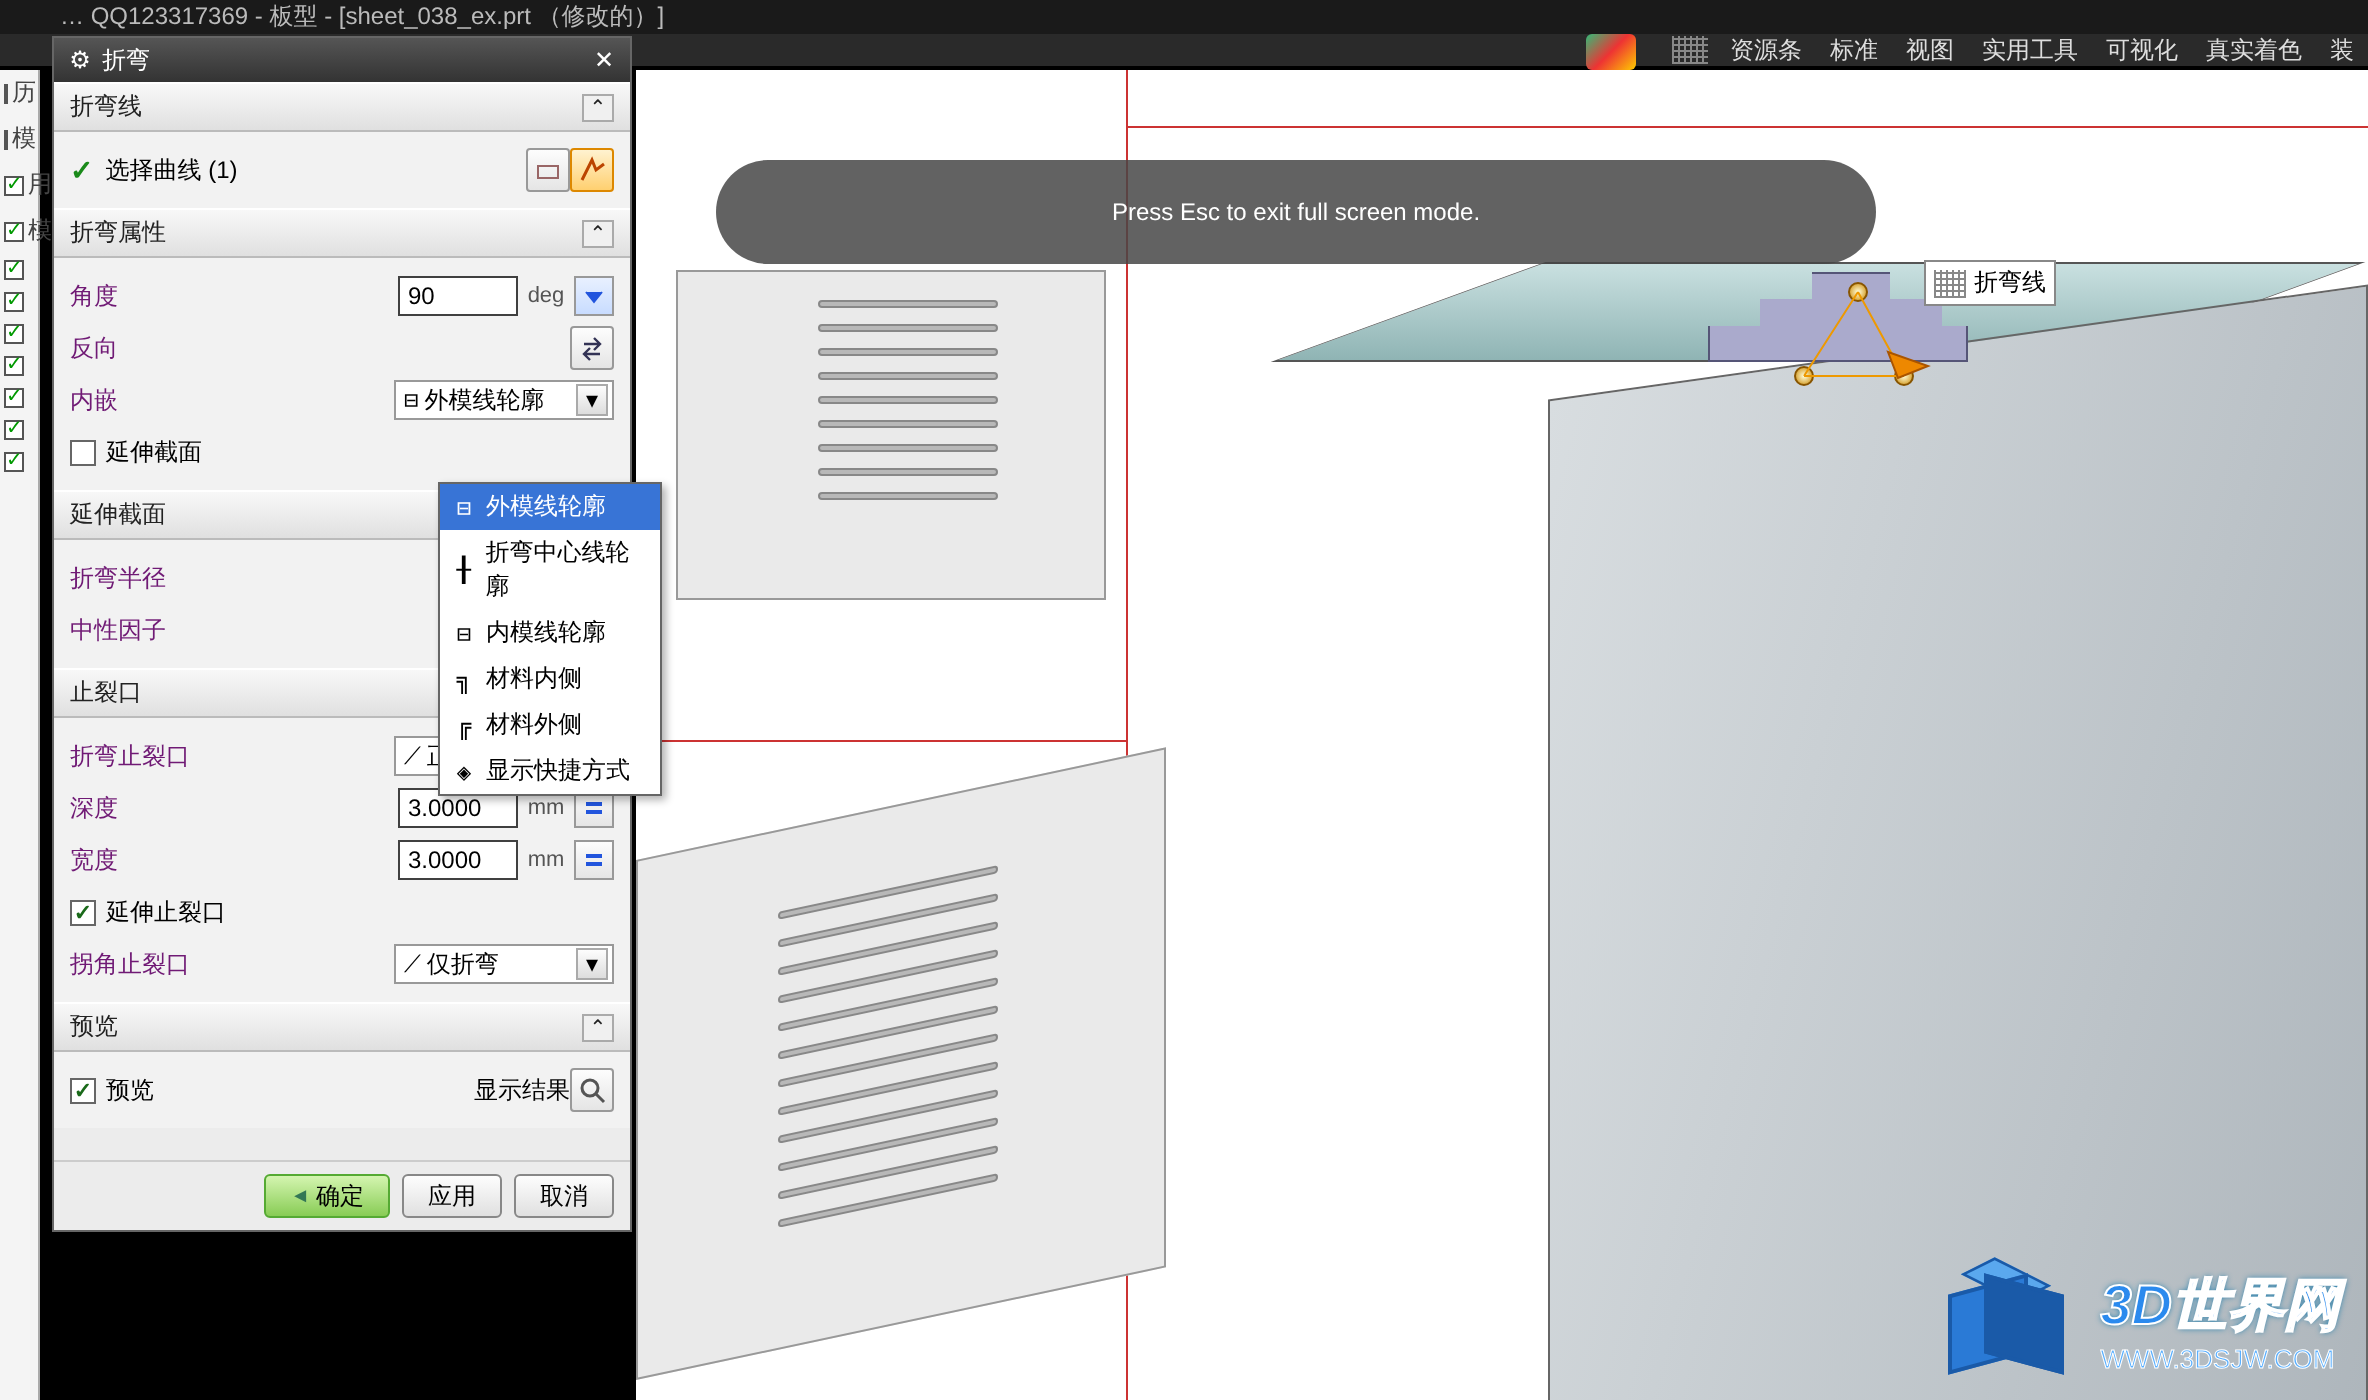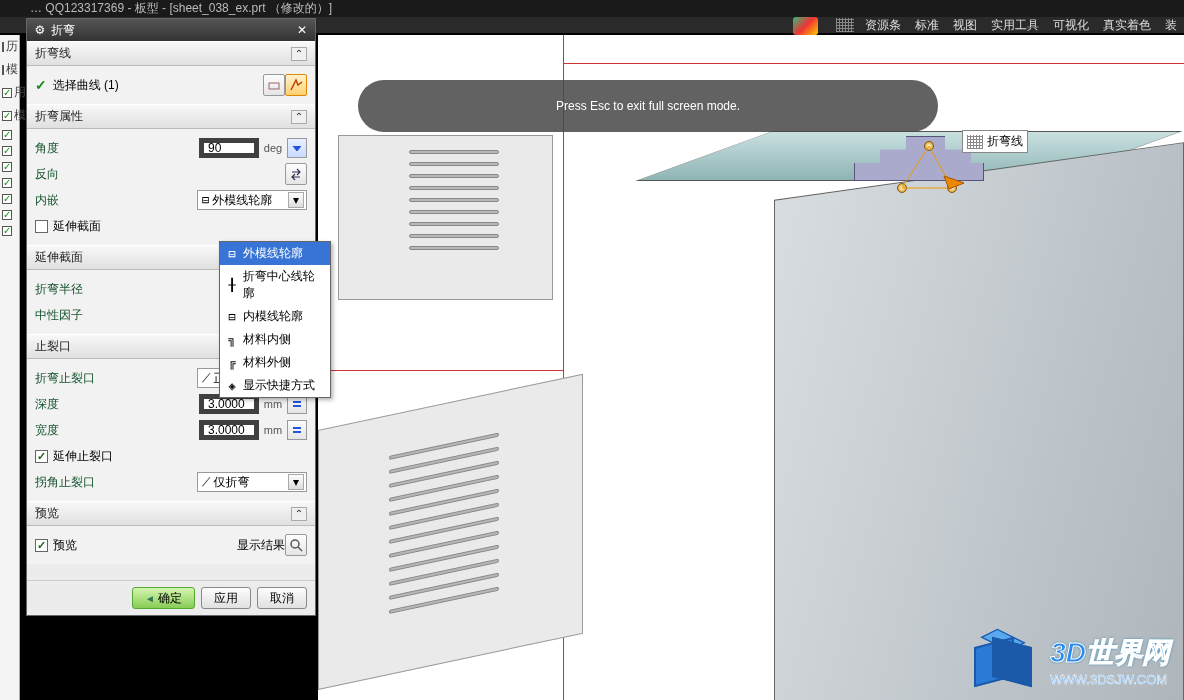--- a/index.html
+++ b/index.html
@@ -20,27 +20,27 @@
 .dialog { position: absolute; top: 18px; left: 26px; width: 290px; background: #ececec; border: 1px solid #666; }
 .dlg-title { height: 22px; background: linear-gradient(#555,#333); color: #fff; display: flex; align-items: center; padding: 0 6px; }
 .dlg-title .gear { width: 14px; height: 14px; margin-right: 4px; display: flex; align-items: center; justify-content: center; }
 .dlg-title .close { margin-left: auto; width: 14px; height: 14px; display: flex; align-items: center; justify-content: center; cursor: pointer; }
 
 .section-hdr { background: linear-gradient(#f8f8f8,#e0e0e0); border-bottom: 1px solid #bbb; border-top: 1px solid #fff; padding: 3px 8px; display: flex; align-items: center; font-size: 12px; color: #222; }
 .section-hdr .collapse { margin-left: auto; width: 16px; height: 14px; border: 1px solid #aaa; background: #f0f0f0; display: flex; align-items: center; justify-content: center; cursor: pointer; font-size: 10px; }
 .section-body { padding: 5px 8px; background: #f2f2f2; }
 
 .row { display: flex; align-items: center; min-height: 24px; margin: 2px 0; }
-.row .label { width: 80px; color: #14532d; }
+.row .label { width: 80px; color: #701a75; }
 .row .spacer { flex: 1; }
 
 .sel-check { color: #1a8a1a; font-weight: bold; margin-right: 6px; font-size: 14px; }
 .icon-btn { width: 22px; height: 22px; border: 1px solid #999; background: linear-gradient(#fdfdfd,#e5e5e5); display: flex; align-items: center; justify-content: center; cursor: pointer; border-radius: 2px; }
 .icon-btn.active { border-color: #d80; background: linear-gradient(#fff2d0,#ffd070); }
-.txt-input { height: 20px; border: 5px solid #404040; background: #fff; padding: 0 4px; }
+.txt-input { height: 20px; border: 1px solid #404040; background: #fff; padding: 0 4px; }
 .txt-input.num { width: 60px; }
 .unit-lbl { width: 28px; text-align: center; color: #555; font-size: 11px; }
 .combo { height: 20px; border: 1px solid #999; background: #fff; display: flex; align-items: center; padding: 0 2px 0 4px; min-width: 100px; cursor: pointer; }
 .combo .dd { margin-left: auto; width: 16px; height: 16px; display: flex; align-items: center; justify-content: center; background: linear-gradient(#fdfdfd,#ddd); border: 1px solid #aaa; }
 .sq-btn { width: 20px; height: 20px; border: 1px solid #999; background: linear-gradient(#fdfdfd,#e5e5e5); display: flex; align-items: center; justify-content: center; cursor: pointer; }
 .sq-btn.blue-arrow { background: linear-gradient(#e8f0ff,#c8dcff); }
 .chkbox { width: 13px; height: 13px; border: 1px solid #666; background: #fff; margin-right: 5px; display: inline-flex; align-items: center; justify-content: center; cursor: pointer; }
 .chkbox.on::after { content: "✓"; color: #1a6a1a; font-size: 11px; font-weight: bold; }
 
 .btn-bar { display: flex; justify-content: flex-end; gap: 6px; padding: 6px 8px; border-top: 1px solid #ccc; background: #ececec; margin-top: 16px; }

